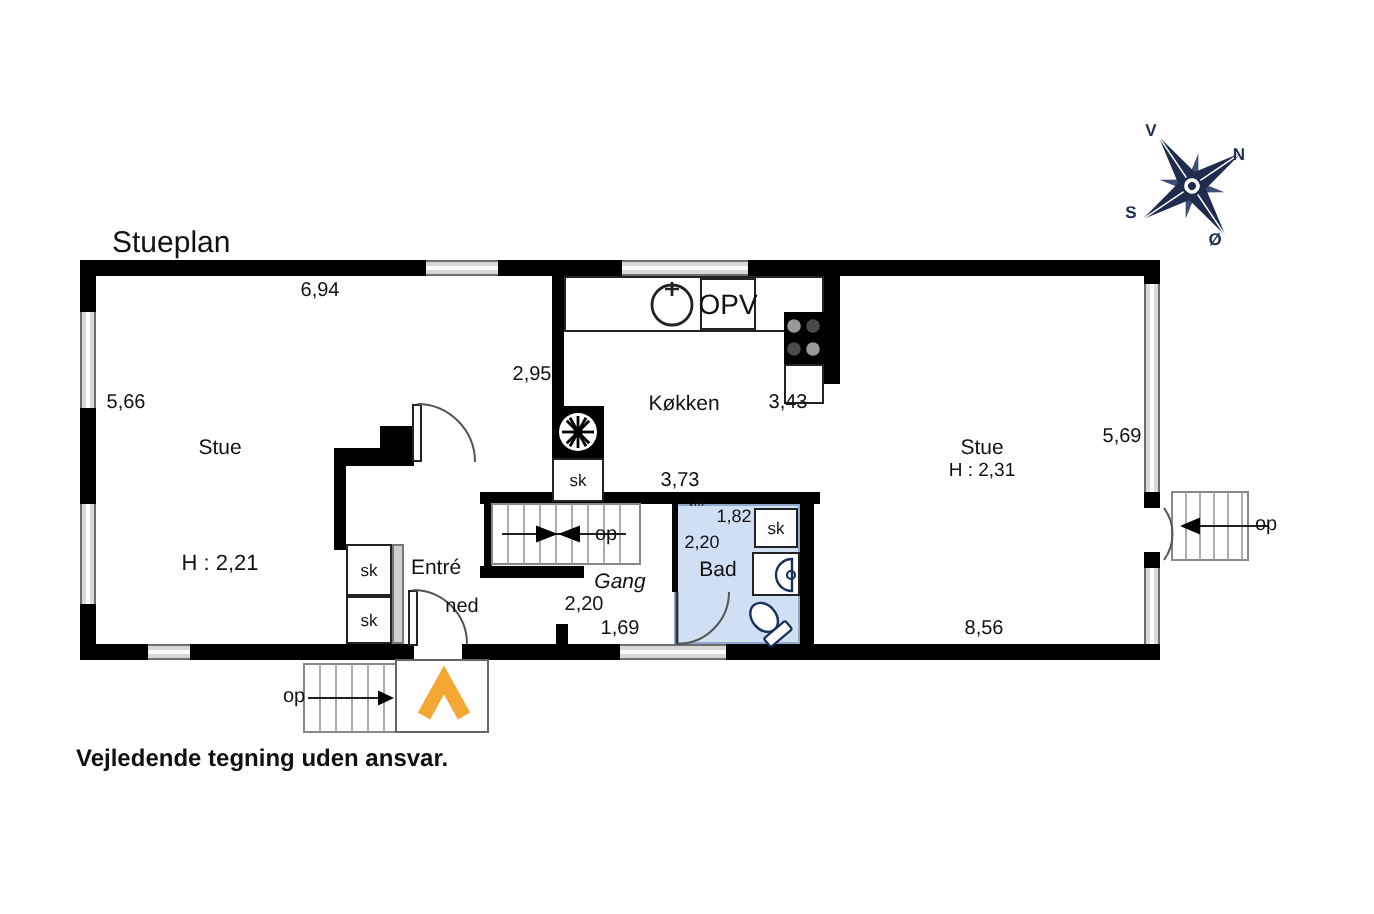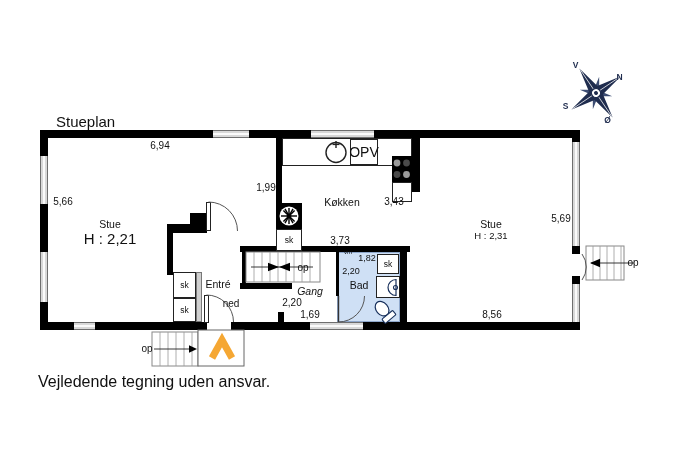--- a/index.html
+++ b/index.html
@@ -10,21 +10,21 @@
   .lbl{position:absolute;font-size:10px;line-height:1.12;text-align:center;white-space:nowrap;color:#111;}
   .room{font-size:10.5px;}
   .box{position:absolute;background:#fff;border:1px solid #222;box-sizing:border-box;
        display:flex;align-items:center;justify-content:center;font-size:8.5px;color:#111;}
   .win{position:absolute;box-sizing:border-box;}
   .win.h{background:linear-gradient(to bottom,#6e6e6e 0 1px,#d8d8d8 1px 3px,#fafafa 3px 5px,#d8d8d8 5px 7px,#6e6e6e 7px 8px);}
   .win.v{background:linear-gradient(to right,#6e6e6e 0 1px,#d8d8d8 1px 3px,#fafafa 3px 5px,#d8d8d8 5px 7px,#6e6e6e 7px 8px);}
   .badfill{position:absolute;background:#cfe0f5;border:1px solid #8fa8cc;box-sizing:border-box;}
   #ovl{position:absolute;left:0;top:0;pointer-events:none;}
   .title{font-size:15px;}
-  .disc{font-size:16px;}
+  .disc{font-size:12px;font-weight:bold;}
   .tiny{font-size:6px;}
   .dim9{font-size:9px;}
 </style>
 </head>
 <body>
 
 <div id="page">
 
   <div class="lbl title" style="left:56px;top:102px;text-align:right;margin-top:12px;">Stueplan</div>
 
@@ -161,24 +161,24 @@
       </g>
       <text x="-20.5" y="-25" text-anchor="middle" font-size="8.5" font-weight="bold" fill="#1f2c4e">V</text>
       <text x="23.5" y="-13" text-anchor="middle" font-size="8.5" font-weight="bold" fill="#1f2c4e">N</text>
       <text x="-30.5" y="16" text-anchor="middle" font-size="8.5" font-weight="bold" fill="#1f2c4e">S</text>
       <text x="11.5" y="29.5" text-anchor="middle" font-size="8.5" font-weight="bold" fill="#1f2c4e">Ø</text>
     </g>
   </svg>
 
   <div class="lbl" style="left:142px;top:140px;width:36px;">6,94</div>
   <div class="lbl" style="left:48px;top:196px;width:30px;">5,66</div>
-  <div class="lbl" style="left:248px;top:182px;width:36px;">1,99</div>
+  <div class="lbl" style="left:248px;top:182px;width:36px;">2,95</div>
   <div class="lbl room" style="left:75px;top:219px;width:70px;">
     <div>Stue</div>
-    <div style="font-size:15px;">H : 2,21</div>
+    <div style="font-size:11px;margin-top:45px;">H : 2,21</div>
   </div>
   <div class="lbl room" style="left:312px;top:197px;width:60px;">Køkken</div>
   <div class="lbl" style="left:377px;top:196px;width:34px;">3,43</div>
   <div class="lbl" style="left:322px;top:235px;width:36px;">3,73</div>
   <div class="lbl" style="left:218px;top:262px;width:26px;margin-top:36px;">ned</div>
   <div class="lbl" style="left:292px;top:262px;width:22px;">op</div>
   <div class="lbl room" style="left:195px;top:279px;width:46px;">Entré</div>
   <div class="lbl room" style="left:288px;top:286px;width:44px;font-style:italic;">Gang</div>
   <div class="lbl" style="left:274px;top:297px;width:36px;">2,20</div>
   <div class="lbl" style="left:292px;top:309px;width:36px;text-align:center;">1,69</div>

